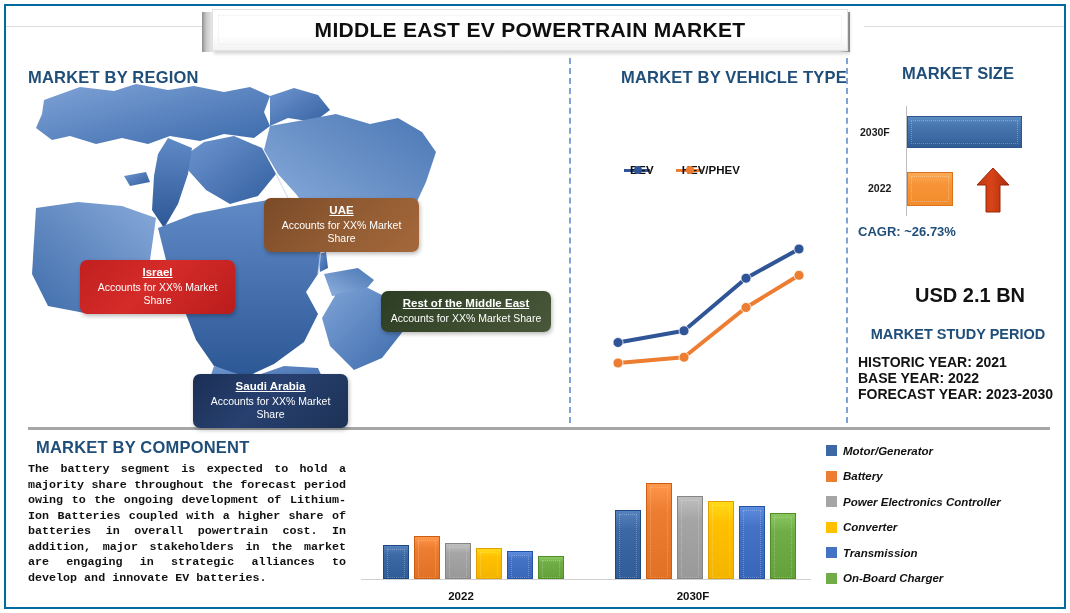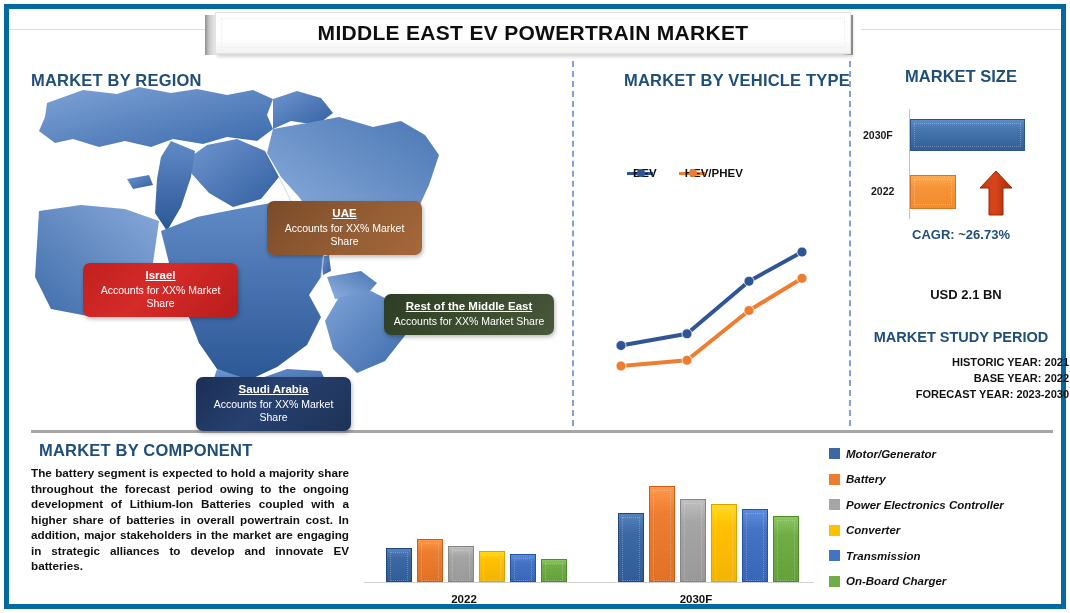--- a/index.html
+++ b/index.html
@@ -5,21 +5,21 @@
   * { box-sizing: border-box; margin: 0; padding: 0; }
   body {
     width: 1070px; height: 613px;
     font-family: "Liberation Sans", sans-serif;
     background: #ffffff;
     overflow: hidden;
   }
   .frame {
     position: absolute; left: 4px; top: 4px;
     width: 1062px; height: 605px;
-    border: 5px solid #0369a1;
+    border: 2px solid #0369a1;
     background: #fff;
   }
 
   
   .banner-wrap { position: absolute; left: 196px; top: 2px; width: 648px; height: 44px; }
   .banner-body {
     position: absolute; left: 10px; top: 1px; width: 636px; height: 42px;
     background: linear-gradient(180deg,#ffffff 0%,#ffffff 62%,#f3f3f3 100%);
     border: 1px solid #e2e2e2;
     box-shadow: 2px 3px 3px rgba(0,0,0,0.16);
@@ -106,36 +106,36 @@
   }
   .ms-bar-blue:after{ content:""; position:absolute; inset:3px; border:1px dotted rgba(255,255,255,.28); }
   .ms-bar-orange {
     position:absolute; left: 49px; top: 108px; width: 46px; height: 34px;
     background: linear-gradient(180deg,#fbab54 0%,#f79438 35%,#f28c2c 100%);
     border: 1px solid #d9731f;
   }
   .ms-bar-orange:after{ content:""; position:absolute; inset:3px; border:1px dotted rgba(255,255,255,.3); }
   .arrow-up { position:absolute; left: 118px; top: 103px; width: 34px; height: 46px; }
   .cagr {
-    position:absolute; left: 0; top: 160px; width: 200px; text-align:center;
+    position:absolute; left: 0; top: 160px; width: 200px; 
     font-size: 13px; font-weight: bold; color: #1F4E79;
   }
   .ms-h { position:absolute; left:0; width: 200px; text-align:center;
           font-size: 14.5px; font-weight: bold; color:#1F4E79; }
-  .ms-v { position:absolute; left:5px; width: 200px; text-align:center;
-          font-size: 13px; font-weight: bold; color:#121212; }
-  .ms-small { position:absolute; left:8px; width: 200px; text-align:right;
-              font-size: 11px; font-weight: bold; color:#121212; line-height: 1.45; }
+  .ms-v { position:absolute; left:12px; width: 200px; text-align:center;
+          font-size: 20px; font-weight: bold; color:#121212; }
+  .ms-small { position:absolute; left:0; width: 200px; text-align:left;
+              font-size: 14px; font-weight: bold; color:#121212; line-height: 1.45; }
 
   
   .mc-title { position:absolute; left: 30px; top: 432px; }
   .mc-text {
     position:absolute; left: 22px; top: 456px; width: 318px;
     font-size: 11.7px; font-weight: bold; color: #111;
-    text-align: justify; line-height: 1.33;
+    text-align: justify; line-height: 1.33; font-family: Liberation Mono, monospace;
   }
   .mc-chart { position:absolute; left: 355px; top: 450px; width: 450px; height: 150px; }
   .mc-baseline { position:absolute; left: 0; top: 123px; width: 450px; height: 1px; background:#d0d0d0; }
   .mc-bar { position:absolute; bottom: 27px; width: 26px; }
   .mc-bar span.dot { position:absolute; inset:3px 3px 0 3px; border:1px dotted rgba(255,255,255,.25); }
   .mc-xlbl { position:absolute; bottom: 4px; font-size: 11.5px; font-weight:bold; color:#111; text-align:center; }
 
   .mc-legend { position:absolute; left: 820px; top: 432px; width: 225px; }
   .mcl-row { display:flex; align-items:center; gap: 6px; height: 25.5px; font-style: italic; }
   .mcl-sw { width: 11px; height: 11px; display:block; flex: none; }

